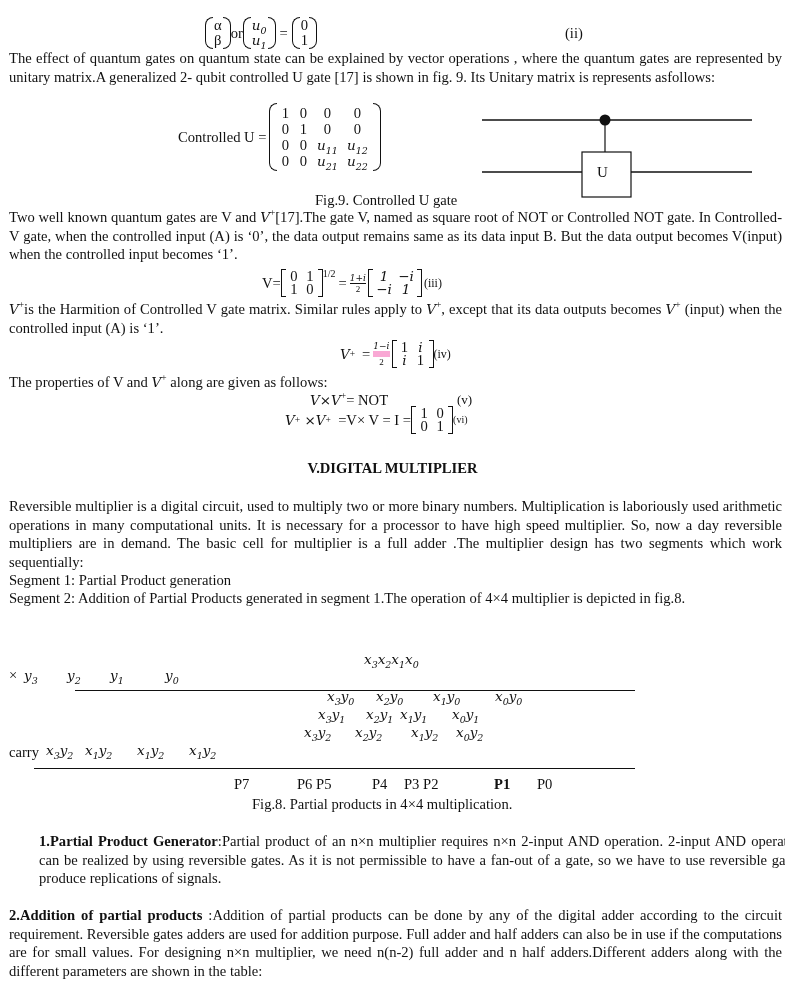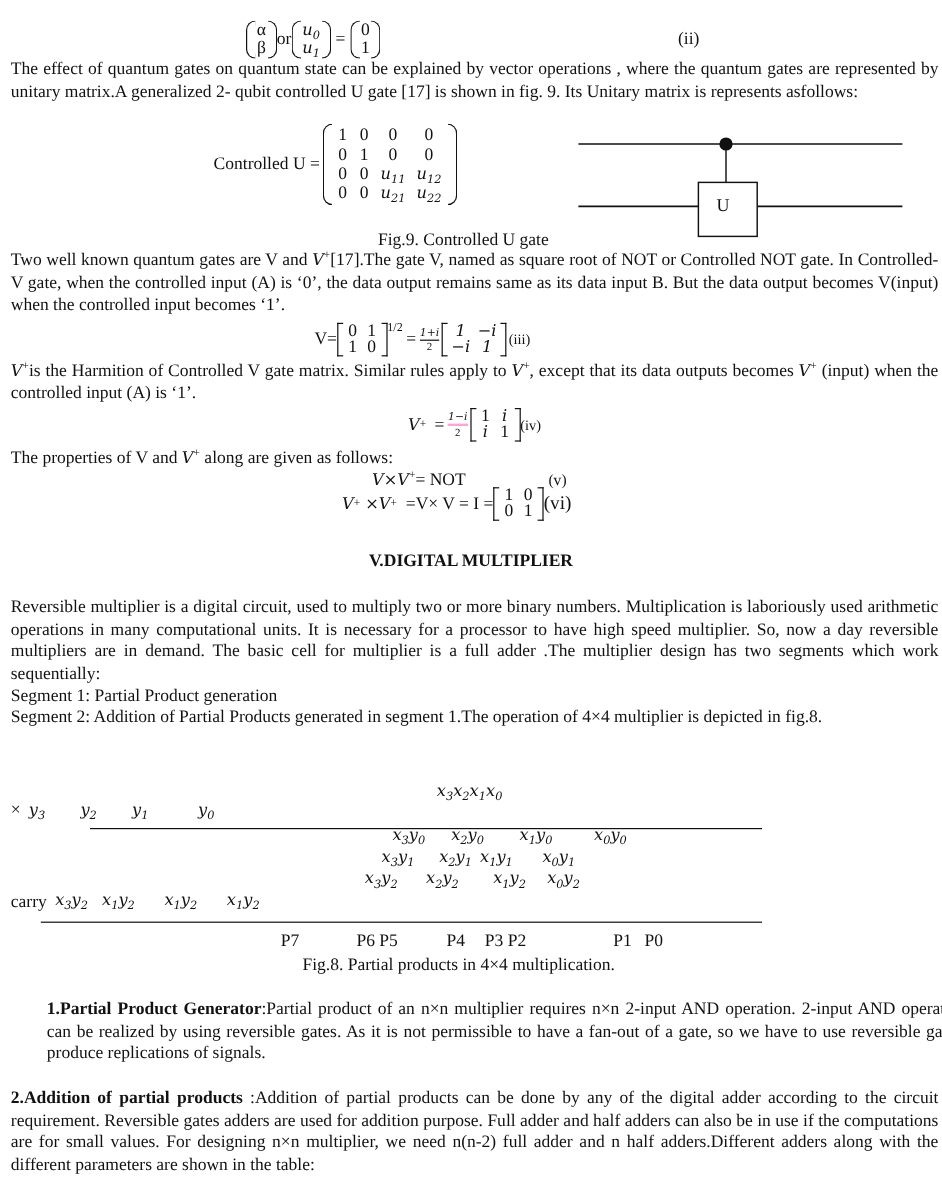--- a/index.html
+++ b/index.html
@@ -125,21 +125,21 @@
 
 <div class="para" style="top:300px;">
   <span class="mi">V</span><sup>+</sup><span>is the Harmition of Controlled V gate matrix. Similar rules apply to </span><span class="mi">V</span><sup>+</sup><span>, except that its data outputs becomes </span><span class="mi">V</span><sup>+</sup> <span>(input) when the controlled input (A) is ‘1’.</span>
 </div>
 
 <div class="abs" style="left:340px;top:338px;height:32px;display:flex;align-items:center;">
   <span class="mi">V</span>
     <sup style="margin-right:4px;">+</sup>
   <span style="margin:0 3px;">=</span>
   <span class="mgrid" style="font-size:9px;line-height:10px;">
-    <span class="mi" style="font-size:9px;border-bottom:2px solid #f9a8d4;">1−i</span>
+    <span class="mi" style="font-size:9px;border-bottom:6px solid #f9a8d4;">1−i</span>
     <span>2</span>
   </span>
   <span class="brk-l" style="height:26px;margin-left:2px;"></span>
   <span class="mgrid" id="eq4-m" style="grid-template-columns:16px 16px;line-height:13px;">
       <span>1</span>
       <span class="mi">i</span>
       <span class="mi">i</span>
       <span>1</span>
     </span>
   <span class="brk-r" style="height:26px;"></span>
@@ -162,21 +162,21 @@
     <sup>+</sup>
   <span style="white-space:pre;">  =V× V = I =</span>
   <span class="brk-l" style="height:26px;"></span>
   <span class="mgrid" id="eq6-m" style="grid-template-columns:16px 16px;line-height:13px;">
       <span>1</span>
       <span>0</span>
       <span>0</span>
       <span>1</span>
     </span>
   <span class="brk-r" style="height:26px;"></span>
-  <span style="font-size:16px;">(vi)</span>
+  <span style="font-size:10px;">(vi)</span>
 </div>
 
 <div class="heading" style="top:459px;">V.DIGITAL MULTIPLIER</div>
 
 <div class="para" style="top:497px;">Reversible multiplier is a digital circuit, used to multiply two or more binary numbers. Multiplication is laboriously used arithmetic operations in many computational units. It is necessary for a processor to have high speed multiplier. So, now a day reversible multipliers are in demand. The basic cell for multiplier is a full adder .The multiplier design has two segments which work sequentially:</div>
 <div class="para" style="top:571px;">Segment 1: Partial Product generation</div>
 <div class="para" style="top:589px;">Segment 2: Addition of Partial Products generated in segment 1.The operation of 4×4 multiplier is depicted in fig.8.</div>
 
 <div id="fig8">
   <div class="abs mi" style="left:364px;top:650px;" id="f8-multiplicand">x<sub>3</sub>x<sub>2</sub>x<sub>1</sub>x<sub>0</sub></div>
@@ -206,21 +206,21 @@
       <div class="abs mi" style="left: 137px; top: 741px;">x<sub>1</sub>y<sub>2</sub></div>
       <div class="abs mi" style="left: 189px; top: 741px;">x<sub>1</sub>y<sub>2</sub></div>
     </div>
   <div class="abs" style="left:9px;top:743px;">carry</div>
   <div class="hline" style="left:34px;top:768px;width:601px;"></div>
   <div id="f8-prod">
       <div class="abs" style="left: 234px; top: 775px;">P7</div>
       <div class="abs" style="left: 297px; top: 775px;">P6 P5</div>
       <div class="abs" style="left: 372px; top: 775px;">P4</div>
       <div class="abs" style="left: 404px; top: 775px;">P3 P2</div>
-      <div class="abs" style="left: 511px; top: 775px;">P1</div>
+      <div class="abs" style="left: 494px; top: 775px; font-weight: bold;">P1</div>
       <div class="abs" style="left: 537px; top: 775px;">P0</div>
     </div>
   <div class="abs" style="left:252px;top:795px;">Fig.8. Partial products in 4×4 multiplication.</div>
 </div>
 
 <div class="para" style="top:832px;margin-left:30px;">
   <span class="bold">1.Partial Product Generator</span><span>:Partial product of an n×n multiplier requires n×n 2-input AND operation. 2-input AND operations can be realized by using reversible gates. As it is not permissible to have a fan-out of a gate, so we have to use reversible gate to produce replications of signals.</span>
 </div>
 <div class="para" style="top:906px;">
   <span class="bold">2.Addition of partial products </span><span>:Addition of partial products can be done by any of the digital adder according to the circuit requirement. Reversible gates adders are used for addition purpose. Full adder and half adders can also be in use if the computations are for small values. For designing n×n multiplier, we need n(n-2) full adder and n half adders.Different adders along with the different parameters are shown in the table:</span>

